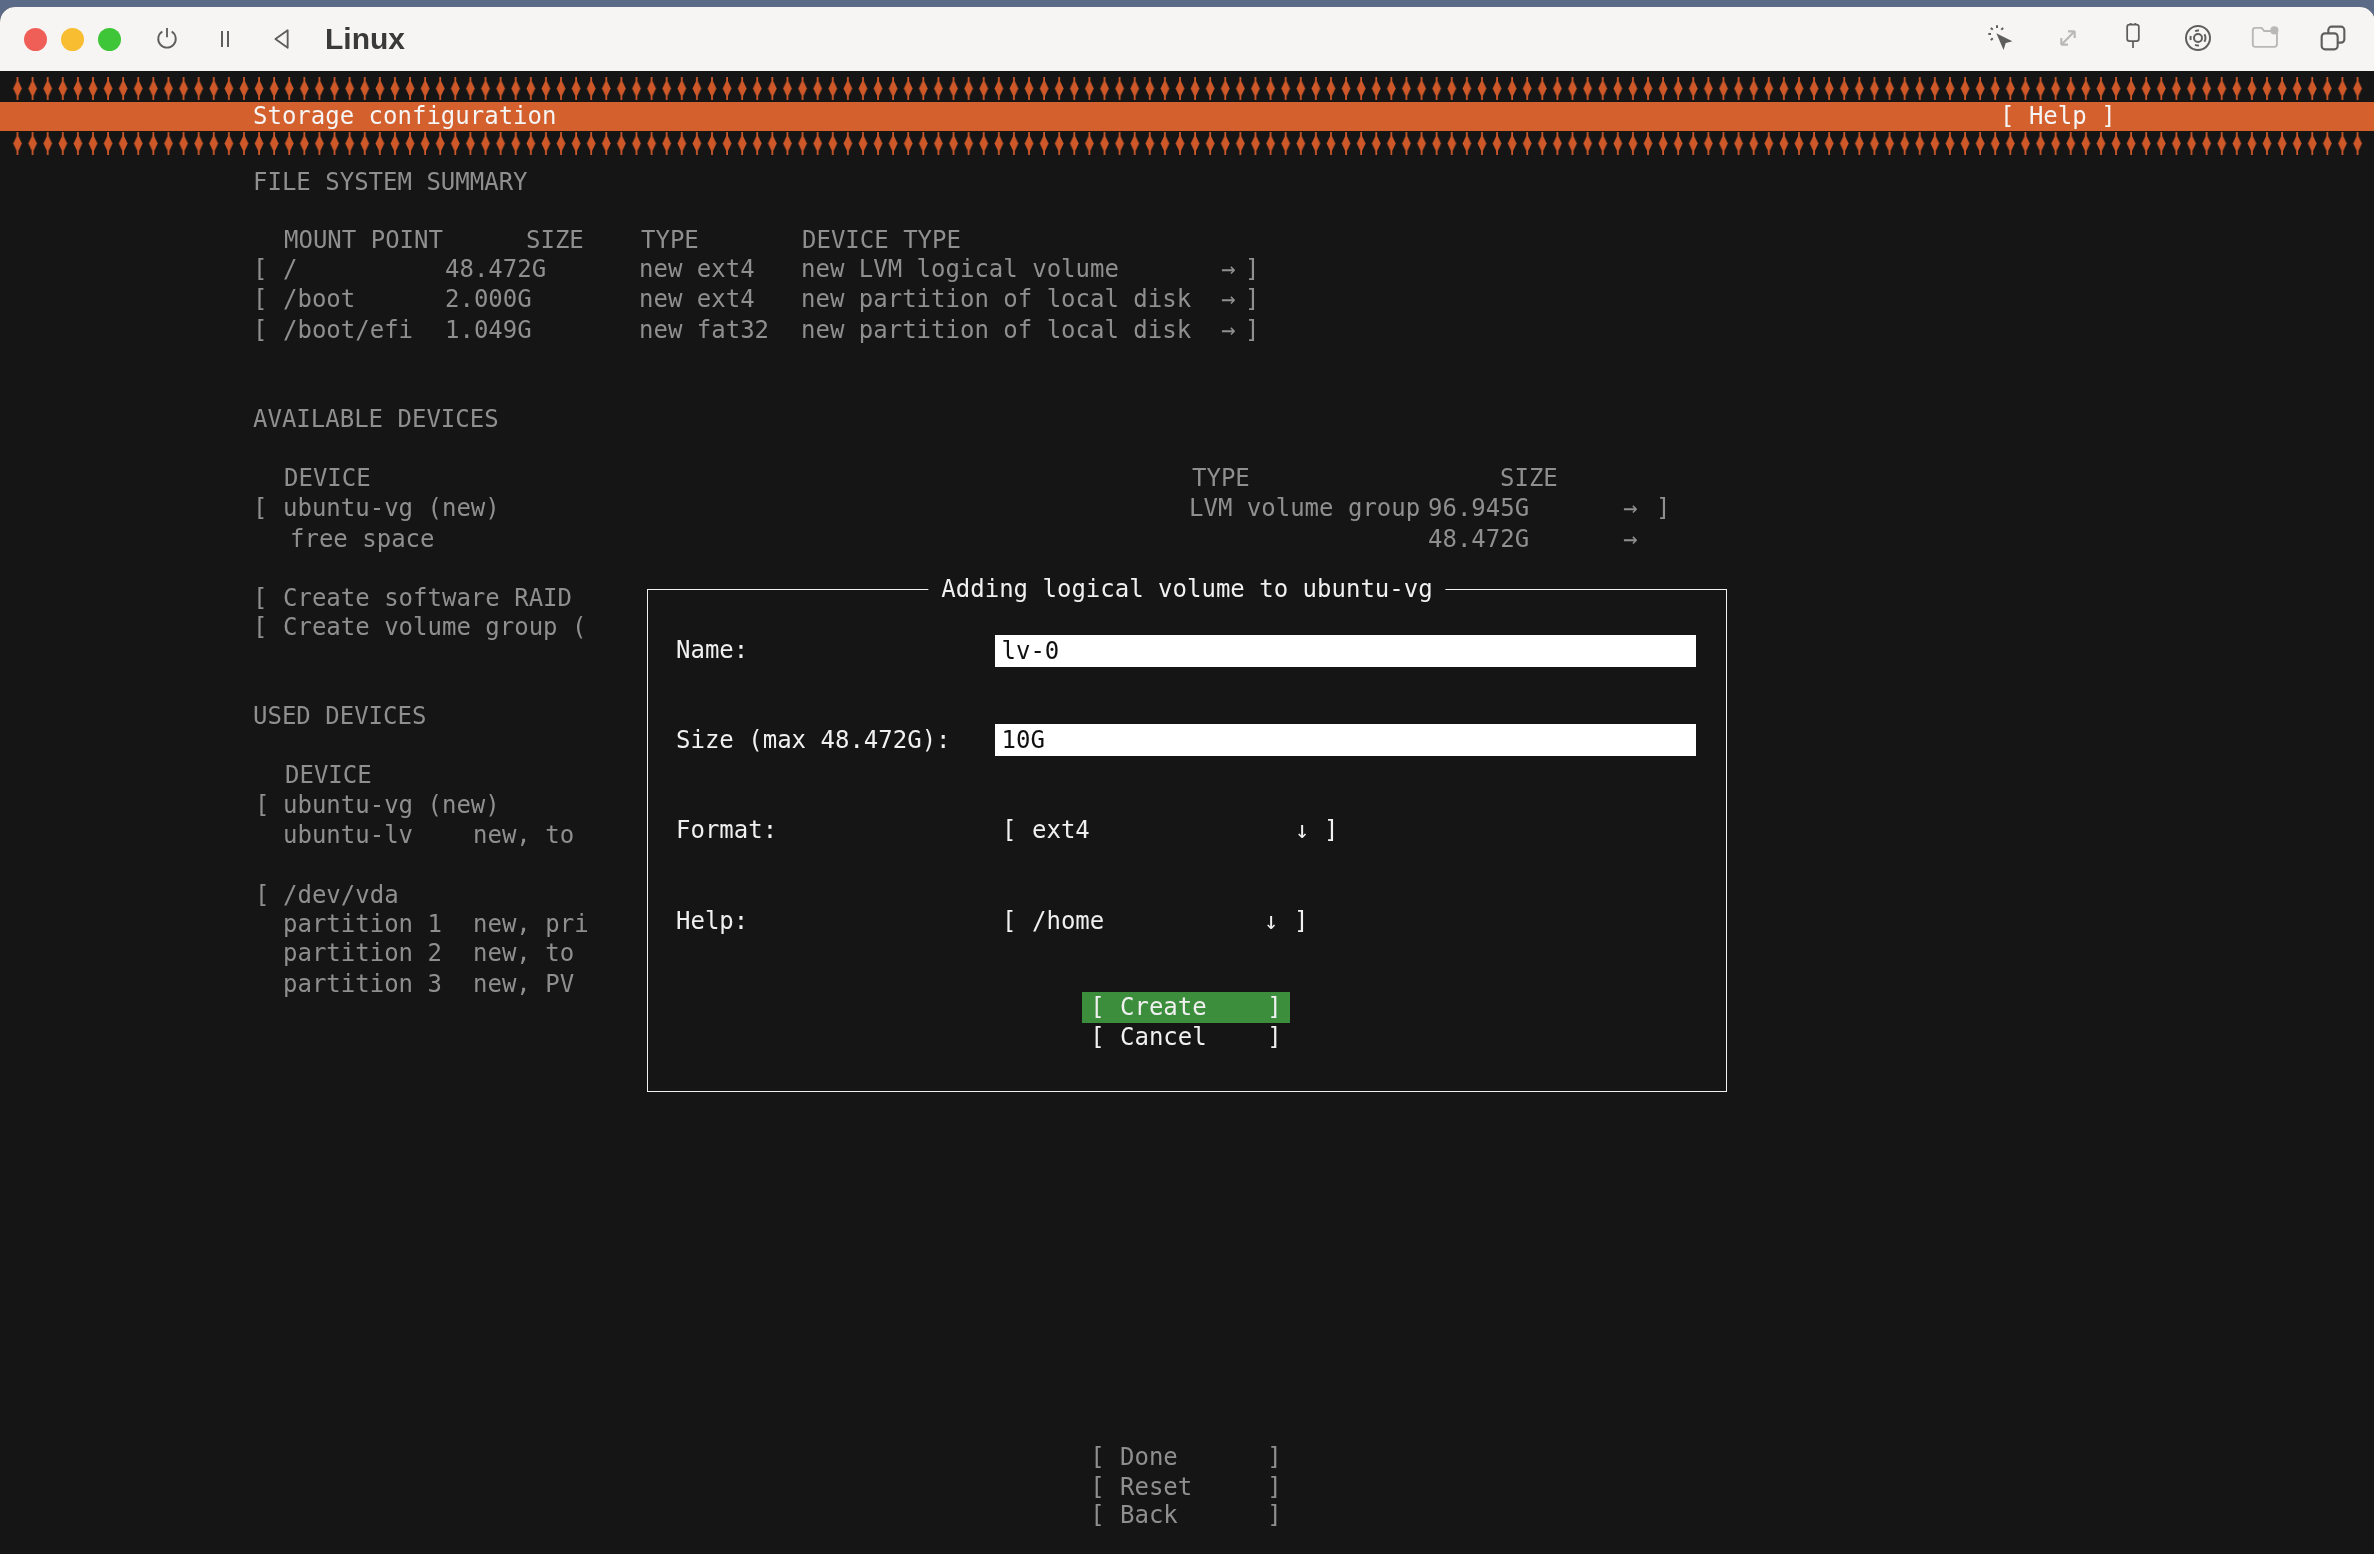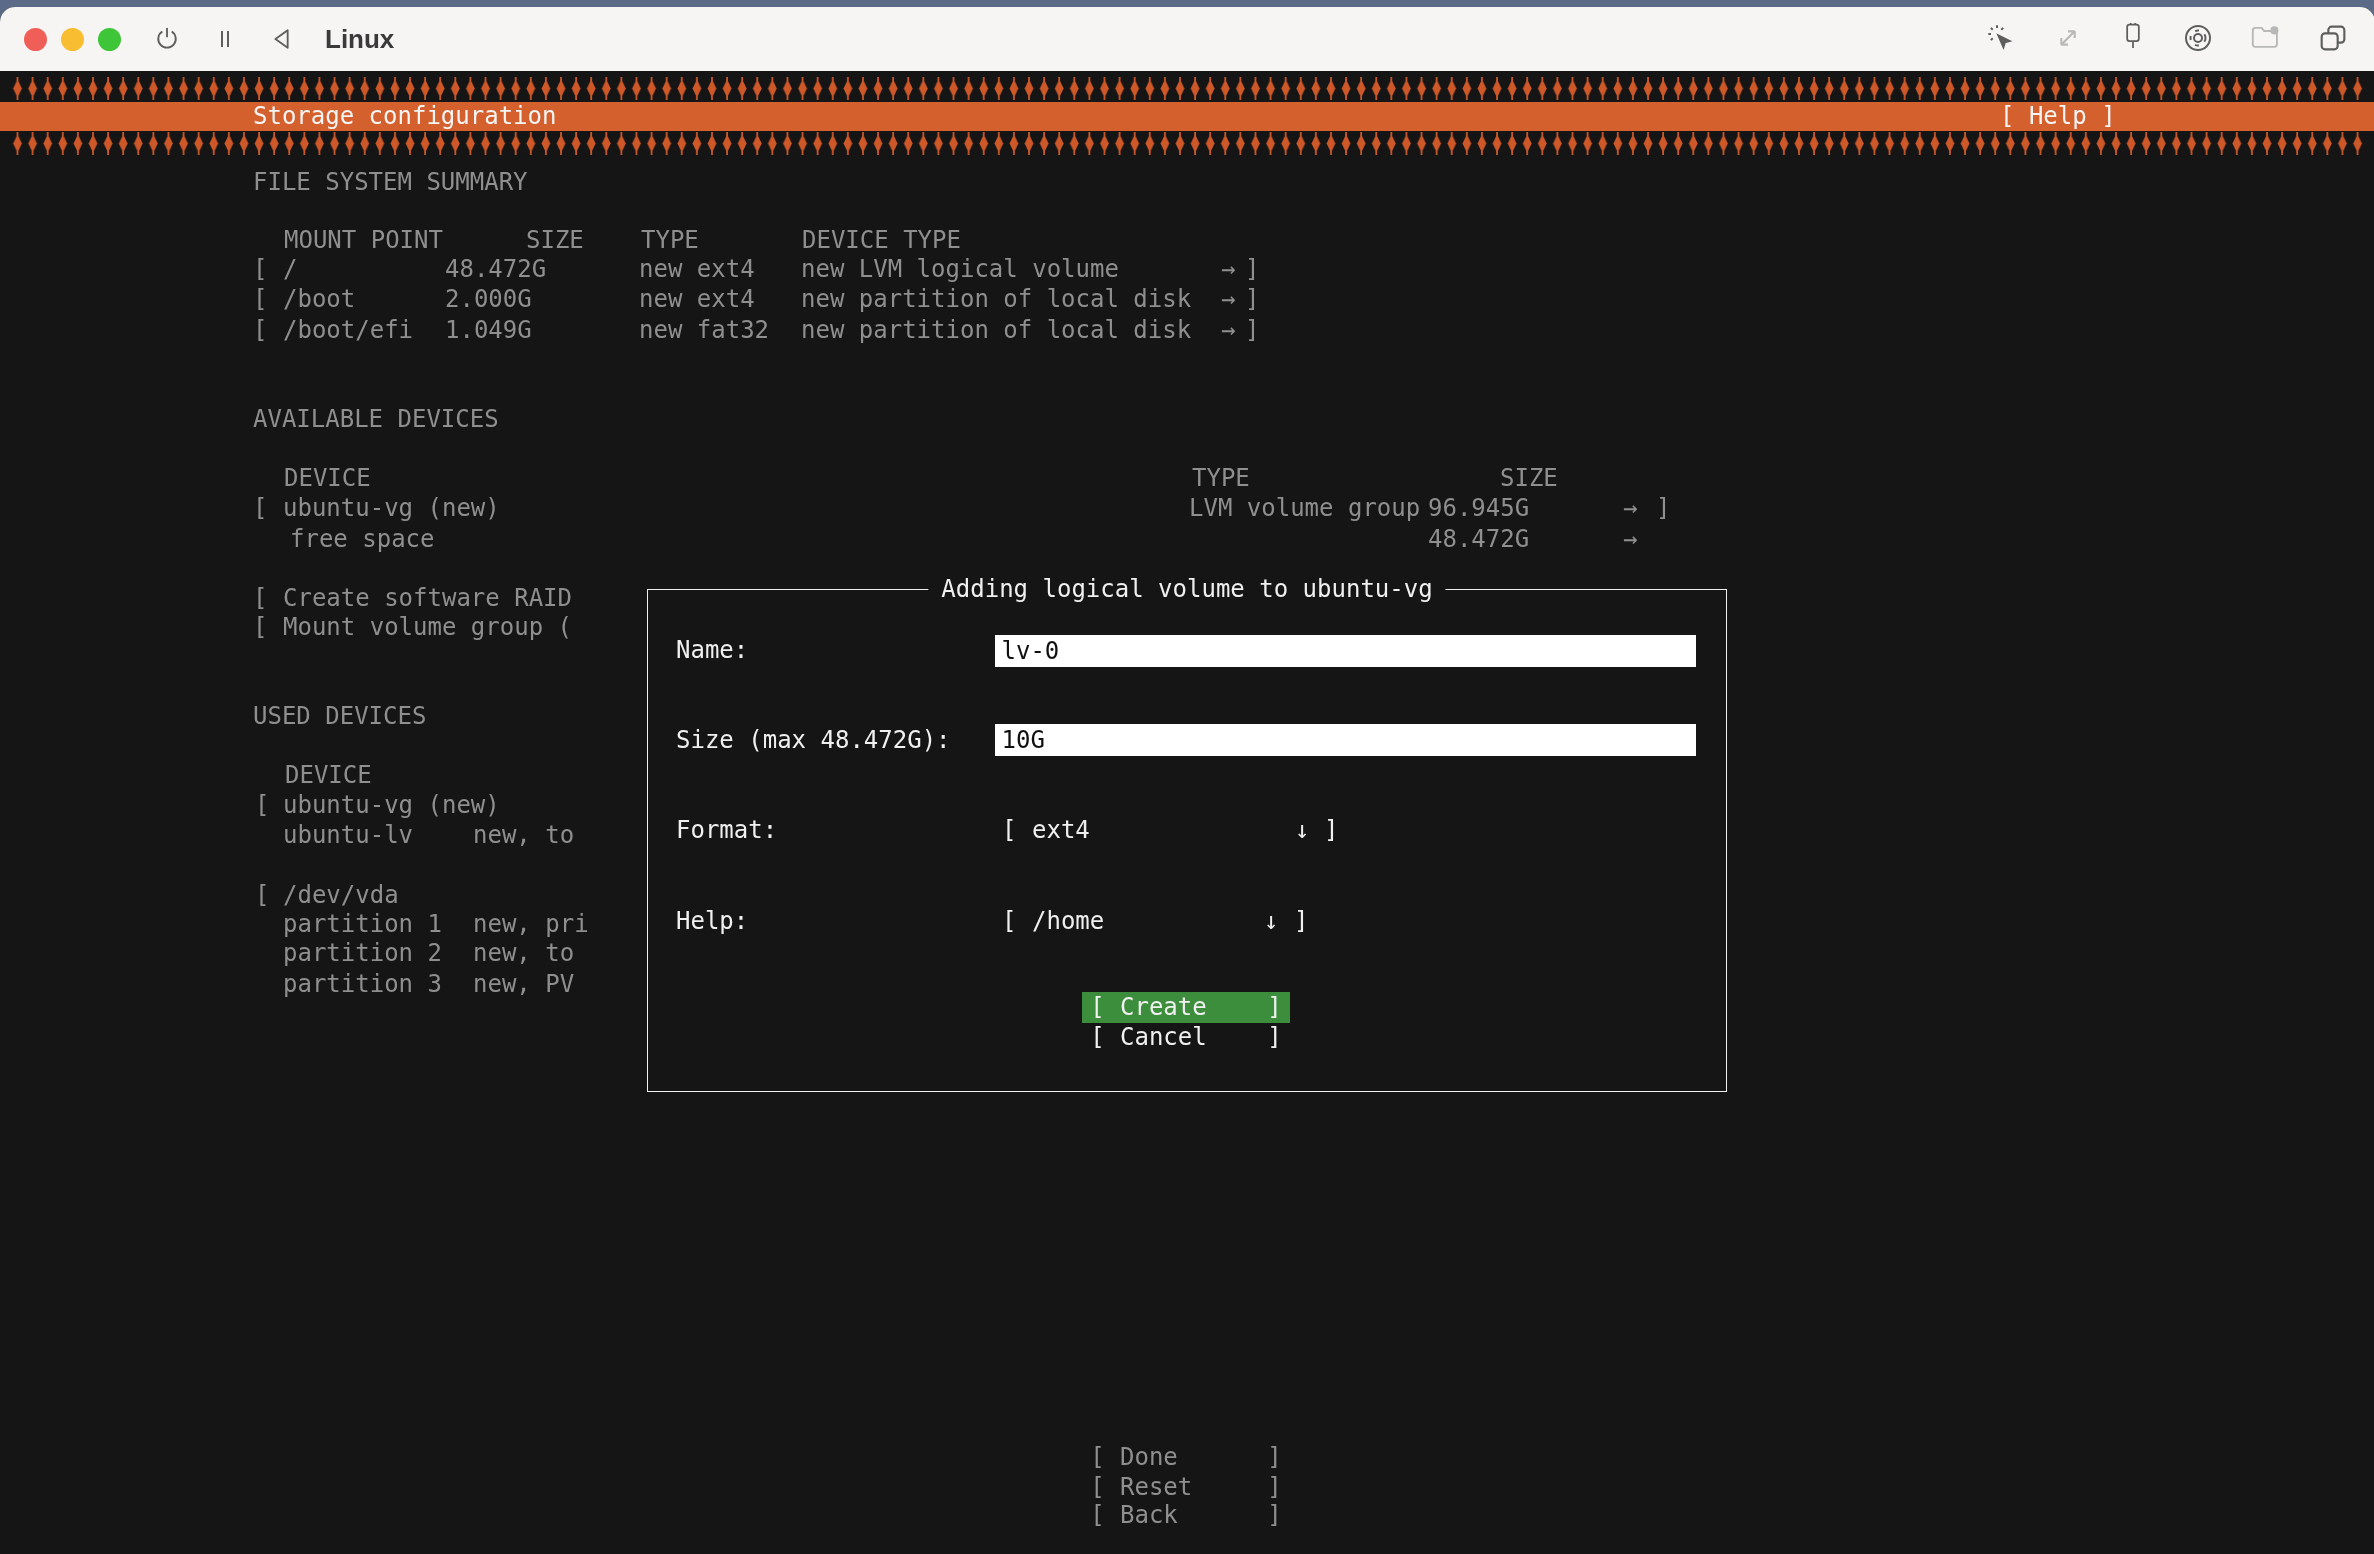--- a/index.html
+++ b/index.html
@@ -12,21 +12,21 @@
     border-radius:15px 15px 0 0;overflow:hidden;background:#151515;}
   
   .titlebar{position:absolute;top:0;left:0;right:0;height:64px;background:#f6f5f3;
     border-bottom:0.9px solid #d8d6d3;display:flex;align-items:center;
     font-family:"Liberation Sans","DejaVu Sans",sans-serif;}
   .lights{display:flex;gap:14px;margin-left:24px}
   .light{width:23px;height:23px;border-radius:50%}
   .light.red{background:#f05f57}.light.yellow{background:#f8bd31}.light.green{background:#3ec638}
   .tb-icon{margin-left:32px;display:flex;align-items:center}
   .tb-icon svg{display:block}
-  .win-title{margin-left:28px;font-size:26px;font-weight:bold;color:#3a3a3a}
+  .win-title{margin-left:28px;font-size:30px;font-weight:bold;color:#3a3a3a}
   .tb-right{position:absolute;right:26px;top:0;height:64px;display:flex;align-items:center;gap:35px}
   
   .terminal{position:absolute;top:64px;left:0;width:2375px;height:1483px;background:#151515;}
   .deco{position:absolute;left:0}
   .appbar{position:absolute;left:0;top:31px;width:2375px;height:29px;background:#d4602e;}
   .appbar span{position:absolute;line-height:29px;font-size:24px;color:#f5f5f5;white-space:pre}
   .t{position:absolute;height:31px;line-height:31px;font-size:24px;color:#8f8f8f;white-space:pre}
   .row{position:absolute;left:0;width:1928px;height:31px}
   .row .t{top:0}
   .ra{text-align:left}
@@ -205,21 +205,21 @@
       <span class="t" style="left:290px">free space</span>
       <span class="t ra" style="left:1428px;width:161px">48.472G</span>
       <span class="t" style="left:1623px">→</span>
     </div>
     <div class="row" style="top:512px">
       <span class="t" style="left:253px">[</span>
       <span class="t" style="left:283px">Create software RAID</span>
     </div>
     <div class="row" style="top:541px">
       <span class="t" style="left:253px">[</span>
-      <span class="t" style="left:283px">Mount volume group (</span>
+      <span class="t" style="left:283px">Create volume group (</span>
     </div>
 
     <span class="t" style="top:630px;left:253px">USED DEVICES</span>
     <div class="row" style="top:689px">
       <span class="t" style="left:285px">DEVICE</span>
     </div>
     <div class="row" style="top:719px">
       <span class="t" style="left:255px">[</span>
       <span class="t" style="left:283px">ubuntu-vg (new)</span>
     </div>

